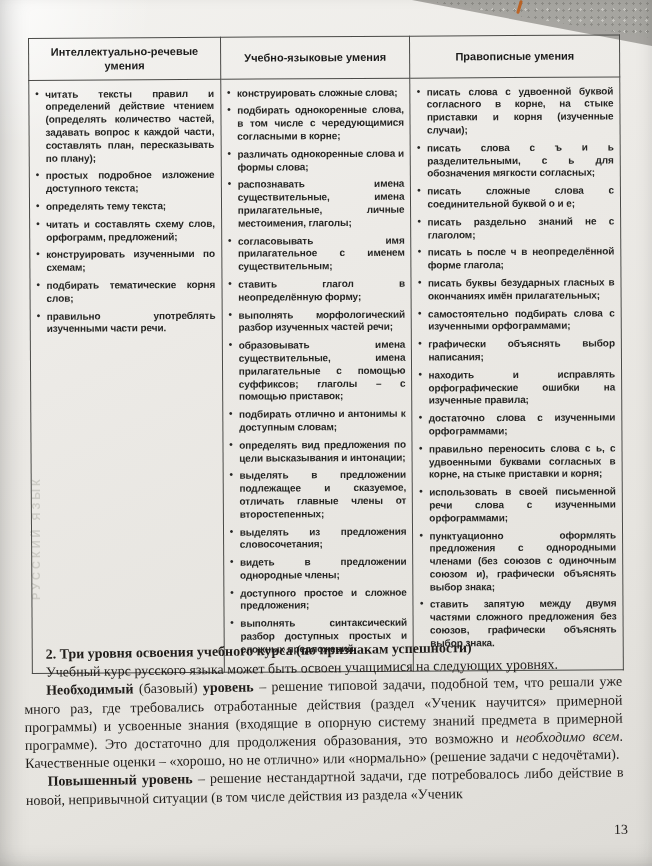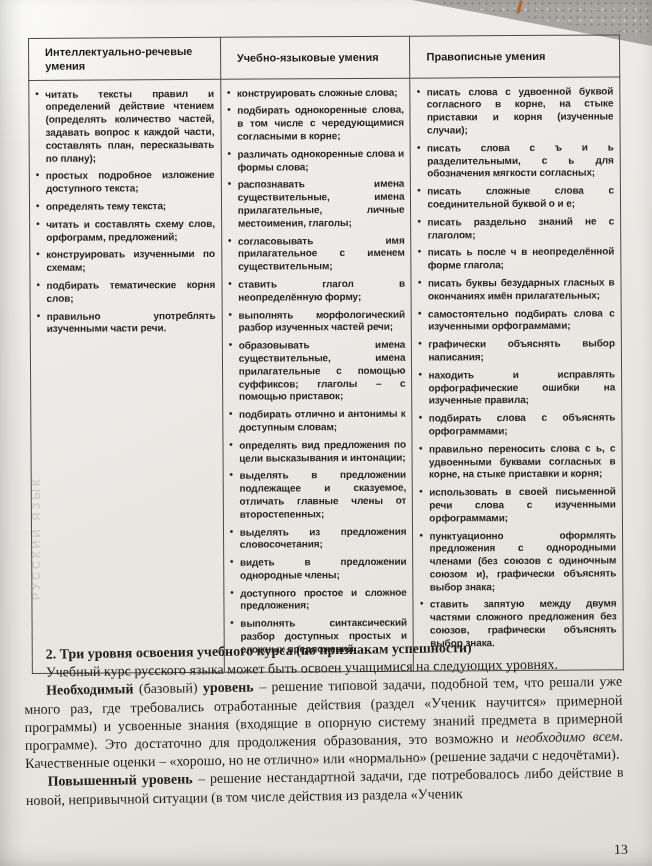--- a/index.html
+++ b/index.html
@@ -48,21 +48,21 @@
   }
   
   .table-wrap{
     position:absolute;left:28px;top:38px;width:592px;
     transform:rotate(-0.35deg);transform-origin:left top;
   }
   table{width:100%;border-collapse:collapse;background:transparent;}
   th,td{border:1px solid #4a4a47;}
   th{
     font-size:11px;font-weight:bold;color:#1b1b1a;
-    text-align:left;padding:6px 16px;line-height:1.3;
+    text-align:center;padding:6px 16px;line-height:1.3;
   }
   col.c1{width:192px;} col.c2{width:190px;} col.c3{width:210px;}
   td{vertical-align:top;padding:8px 6px 10px 5px;}
   td ul{
     margin:0;padding:0;list-style:none;
     font-size:10px;font-weight:bold;color:#262624;
   }
   td ul li{
     position:relative;padding-left:11px;margin-bottom:5px;
     line-height:1.28;text-align:justify;letter-spacing:-0.1px;
@@ -72,21 +72,21 @@
   .section{
     position:absolute;left:26px;top:646px;width:598px;
     transform:rotate(-0.9deg);transform-origin:0 100%;
     font-family:"Liberation Serif",serif;
     font-size:14px;line-height:1.3;color:#201d1a;text-align:justify;
   }
   .section p{margin:0;text-indent:22px;}
   .section .heading{font-weight:bold;}
   .b{font-weight:bold;} .i{font-style:italic;}
   .page-number{
-    position:absolute;right:24px;bottom:8px;
+    position:absolute;right:24px;bottom:28px;
     font-family:"Liberation Serif",serif;font-size:14px;color:#24211e;
     transform:rotate(-0.9deg);
   }
 </style>
 </head>
 <body>
 
 <div class="edge-shadow"></div>
 <div class="concrete"></div>
 <div class="twig"></div>
@@ -144,21 +144,21 @@
           <ul>
               <li>писать слова с удвоенной буквой согласного в корне, на стыке приставки и корня (изученные случаи);</li>
               <li>писать слова с ъ и ь разделительными, с ь для обозначения мягкости согласных;</li>
               <li>писать сложные слова с соединительной буквой о и е;</li>
               <li>писать раздельно знаний не с глаголом;</li>
               <li>писать ь после ч в неопределённой форме глагола;</li>
               <li>писать буквы безударных гласных в окончаниях имён прилагательных;</li>
               <li>самостоятельно подбирать слова с изученными орфограммами;</li>
               <li>графически объяснять выбор написания;</li>
               <li>находить и исправлять орфографические ошибки на изученные правила;</li>
-              <li>подбирать слова с объяснять орфограммами;</li>
+              <li>достаточно слова с изученными орфограммами;</li>
               <li>правильно переносить слова с ь, с удвоенными буквами согласных в корне, на стыке приставки и корня;</li>
               <li>использовать в своей письменной речи слова с изученными орфограммами;</li>
               <li>пунктуационно оформлять предложения с однородными членами (без союзов с одиночным союзом и), графически объяснять выбор знака;</li>
               <li>ставить запятую между двумя частями сложного предложения без союзов, графически объяснять выбор знака.</li>
             </ul>
         </td>
       </tr>
     </tbody>
   </table>
 </div>

